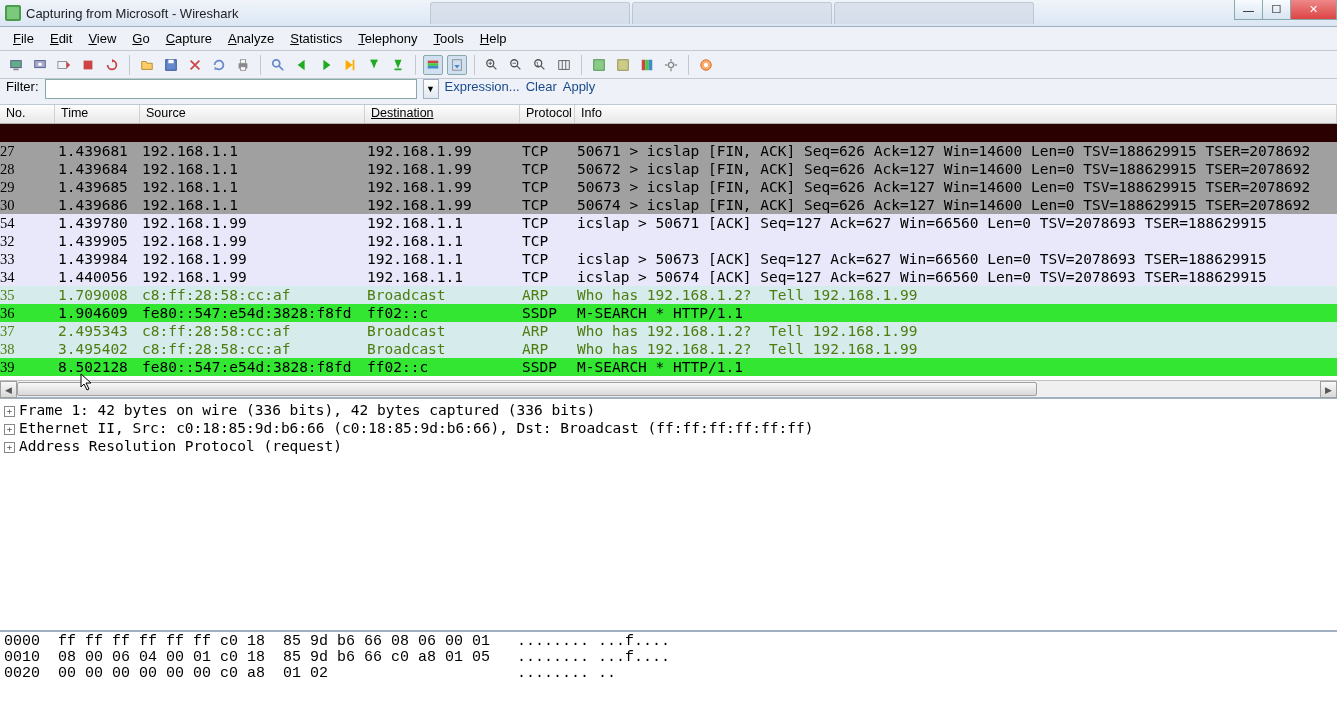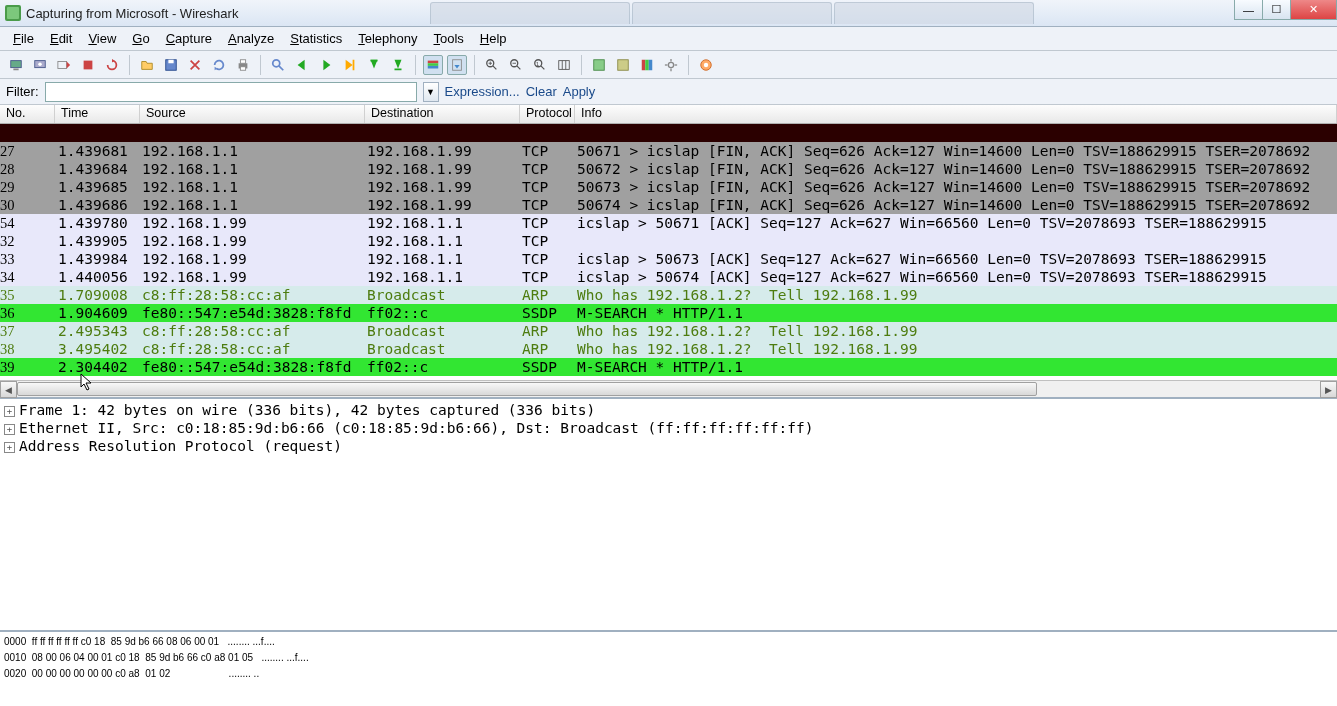--- a/index.html
+++ b/index.html
@@ -18,31 +18,31 @@
 .menubar { height: 24px; background: #eef2f8; border-bottom: 1px solid #c0c8d0; display: flex; align-items: center; padding-left: 5px; font-size: 13px; }
 .menuitem { padding: 3px 8px; cursor: default; }
 .menuitem u { text-decoration: underline; }
 
 .toolbar { height: 28px; background: #eef2f8; border-bottom: 1px solid #c0c8d0; display: flex; align-items: center; padding-left: 6px; gap: 4px; }
 .tbtn { width: 20px; height: 20px; border: 1px solid transparent; display: flex; align-items: center; justify-content: center; border-radius: 2px; }
 .tbtn svg { width: 14px; height: 14px; }
 .tsep { width: 1px; height: 20px; background: #c0c8d0; margin: 0 3px; }
 .tbtn.pressed { border: 1px solid #8aa; background: #d0e0f0; }
 
-.filterbar { height: 26px; background: #eef2f8; border-bottom: 1px solid #c0c8d0; display: flex; align-items: center; padding-left: 6px; gap: 6px; font-size: 13px; }
+.filterbar { height: 26px; background: #eef2f8; border-bottom: 1px solid #c0c8d0; display: flex; padding-left: 6px; gap: 6px; font-size: 13px; }
 .filter-input { width: 372px; height: 20px; border: 1px solid #8aa; background: #fff; padding: 0 4px; }
 .dropbtn { width: 16px; height: 20px; border: 1px solid #a0b0c0; background: linear-gradient(#fff,#e0e8f0); display:flex; align-items:center; justify-content:center; font-size:9px;}
 .filterlink { color: #1a4a8a; cursor: pointer; }
 
 .pkt-header { height: 19px; background: linear-gradient(#fdfdfd,#e8e8e8); border-bottom: 1px solid #b0b0b0; display: flex; font-size: 12.5px; position: relative; }
 .pkt-header .col { padding: 1px 6px; border-right: 1px solid #d0d0d0; white-space: nowrap; overflow: hidden; }
 .col-no { width: 55px; }
 .col-time { width: 85px; }
 .col-src { width: 225px; }
-.col-dst { width: 155px; }
+.col-dst { width: 155px; text-decoration: underline; }
 .col-proto { width: 55px; }
 .col-info { flex: 1; }
 
 .pkt-body { height: 256px; overflow: hidden; position: relative; font-family: Consolas, "Lucida Console", monospace; font-size: 14.5px; line-height: 18px; }
 .pkt-row { display: flex; height: 18px; white-space: pre; }
 .pkt-row .c { overflow: hidden; }
 .pkt-row .c-no { width: 55px; text-align: left; padding-right: 4px; font-family: Liberation Serif, serif;}
 .pkt-row .c-time { width: 85px; padding-left: 3px;}
 .pkt-row .c-src { width: 225px; padding-left: 2px;}
 .pkt-row .c-dst { width: 155px; padding-left: 2px;}
@@ -54,21 +54,21 @@
 .pkt-row.teal { background: #d6ebeb; color: #4d7c0f; }
 .pkt-row.green { background: #32e632; color: #000; }
 .hscroll { height: 17px; background: #f0f0f0; border-top: 1px solid #c0c0c0; position: relative; }
 .hscroll-thumb { position: absolute; left: 17px; top: 1px; height: 14px; width: 1020px; background: linear-gradient(#f8f8f8,#d8d8d8); border: 1px solid #a0a0a0; border-radius: 2px; }
 .hscroll-ar { position: absolute; top: 0; width: 17px; height: 17px; display:flex; align-items:center; justify-content:center; font-size:9px; color:#555; background:linear-gradient(#f8f8f8,#d8d8d8); border:1px solid #a0a0a0;}
 
 .tree-pane { height: 233px; border-top: 2px solid #a0b0c0; background: #fff; font-family: Consolas, monospace; font-size: 14.5px; line-height: 18px; padding: 2px 4px; overflow: hidden; }
 .tree-line { white-space: pre; }
 .tree-box { display: inline-block; width: 11px; height: 11px; border: 1px solid #888; color: #555; font-size: 9px; line-height: 9px; text-align: center; margin-right: 4px; vertical-align: 1px; }
 
-.hex-pane { height: 72px; border-top: 2px solid #a0b0c0; background: #fff; font-family: Liberation Sans, sans-serif; font-size: 10px; line-height: 16px; padding: 2px 4px; white-space: pre; }
+.hex-pane { height: 72px; border-top: 2px solid #a0b0c0; background: #fff; font-family: Liberation Mono, monospace; font-size: 15px; line-height: 16px; padding: 2px 4px; white-space: pre; }
 
 .cursor-img { position: absolute; left: 80px; top: 373px; pointer-events: none; font-size: 16px; color: #000; }
 </style>
 </head>
 <body>
 
 <div class="titlebar">
   <div class="titlebar-icon"></div>
   <span class="title-text">Capturing from Microsoft - Wireshark</span>
   <div class="tabstrip">
@@ -298,21 +298,21 @@
     <div class="pkt-row gray"><span class="c c-no">29</span><span class="c c-time">1.439685</span><span class="c c-src">192.168.1.1</span><span class="c c-dst">192.168.1.99</span><span class="c c-proto">TCP</span><span class="c c-info">50673 &gt; icslap [FIN, ACK] Seq=626 Ack=127 Win=14600 Len=0 TSV=188629915 TSER=2078692</span></div>
     <div class="pkt-row gray"><span class="c c-no">30</span><span class="c c-time">1.439686</span><span class="c c-src">192.168.1.1</span><span class="c c-dst">192.168.1.99</span><span class="c c-proto">TCP</span><span class="c c-info">50674 &gt; icslap [FIN, ACK] Seq=626 Ack=127 Win=14600 Len=0 TSV=188629915 TSER=2078692</span></div>
     <div class="pkt-row lav"><span class="c c-no">54</span><span class="c c-time">1.439780</span><span class="c c-src">192.168.1.99</span><span class="c c-dst">192.168.1.1</span><span class="c c-proto">TCP</span><span class="c c-info">icslap &gt; 50671 [ACK] Seq=127 Ack=627 Win=66560 Len=0 TSV=2078693 TSER=188629915</span></div>
     <div class="pkt-row lav"><span class="c c-no">32</span><span class="c c-time">1.439905</span><span class="c c-src">192.168.1.99</span><span class="c c-dst">192.168.1.1</span><span class="c c-proto">TCP</span></div>
     <div class="pkt-row lav"><span class="c c-no">33</span><span class="c c-time">1.439984</span><span class="c c-src">192.168.1.99</span><span class="c c-dst">192.168.1.1</span><span class="c c-proto">TCP</span><span class="c c-info">icslap &gt; 50673 [ACK] Seq=127 Ack=627 Win=66560 Len=0 TSV=2078693 TSER=188629915</span></div>
     <div class="pkt-row lav"><span class="c c-no">34</span><span class="c c-time">1.440056</span><span class="c c-src">192.168.1.99</span><span class="c c-dst">192.168.1.1</span><span class="c c-proto">TCP</span><span class="c c-info">icslap &gt; 50674 [ACK] Seq=127 Ack=627 Win=66560 Len=0 TSV=2078693 TSER=188629915</span></div>
     <div class="pkt-row teal"><span class="c c-no">35</span><span class="c c-time">1.709008</span><span class="c c-src">c8:ff:28:58:cc:af</span><span class="c c-dst">Broadcast</span><span class="c c-proto">ARP</span><span class="c c-info">Who has 192.168.1.2?  Tell 192.168.1.99</span></div>
     <div class="pkt-row green"><span class="c c-no">36</span><span class="c c-time">1.904609</span><span class="c c-src">fe80::547:e54d:3828:f8fd</span><span class="c c-dst">ff02::c</span><span class="c c-proto">SSDP</span><span class="c c-info">M-SEARCH * HTTP/1.1</span></div>
     <div class="pkt-row teal"><span class="c c-no">37</span><span class="c c-time">2.495343</span><span class="c c-src">c8:ff:28:58:cc:af</span><span class="c c-dst">Broadcast</span><span class="c c-proto">ARP</span><span class="c c-info">Who has 192.168.1.2?  Tell 192.168.1.99</span></div>
     <div class="pkt-row teal"><span class="c c-no">38</span><span class="c c-time">3.495402</span><span class="c c-src">c8:ff:28:58:cc:af</span><span class="c c-dst">Broadcast</span><span class="c c-proto">ARP</span><span class="c c-info">Who has 192.168.1.2?  Tell 192.168.1.99</span></div>
-    <div class="pkt-row green"><span class="c c-no">39</span><span class="c c-time">2.304402</span><span class="c c-src">fe80::547:e54d:3828:f8fd</span><span class="c c-dst">ff02::c</span><span class="c c-proto">SSDP</span><span class="c c-info">M-SEARCH * HTTP/1.1</span></div>
+    <div class="pkt-row green"><span class="c c-no">39</span><span class="c c-time">8.502128</span><span class="c c-src">fe80::547:e54d:3828:f8fd</span><span class="c c-dst">ff02::c</span><span class="c c-proto">SSDP</span><span class="c c-info">M-SEARCH * HTTP/1.1</span></div>
   </div>
 <div class="hscroll">
   <div class="hscroll-ar" style="left:0">◀</div>
   <div class="hscroll-thumb"></div>
   <div class="hscroll-ar" style="right:0">▶</div>
 </div>
 
 <div class="tree-pane" id="tree-pane">
     <div class="tree-line"><span class="tree-box">+</span>Frame 1: 42 bytes on wire (336 bits), 42 bytes captured (336 bits)</div>
     <div class="tree-line"><span class="tree-box">+</span>Ethernet II, Src: c0:18:85:9d:b6:66 (c0:18:85:9d:b6:66), Dst: Broadcast (ff:ff:ff:ff:ff:ff)</div>

